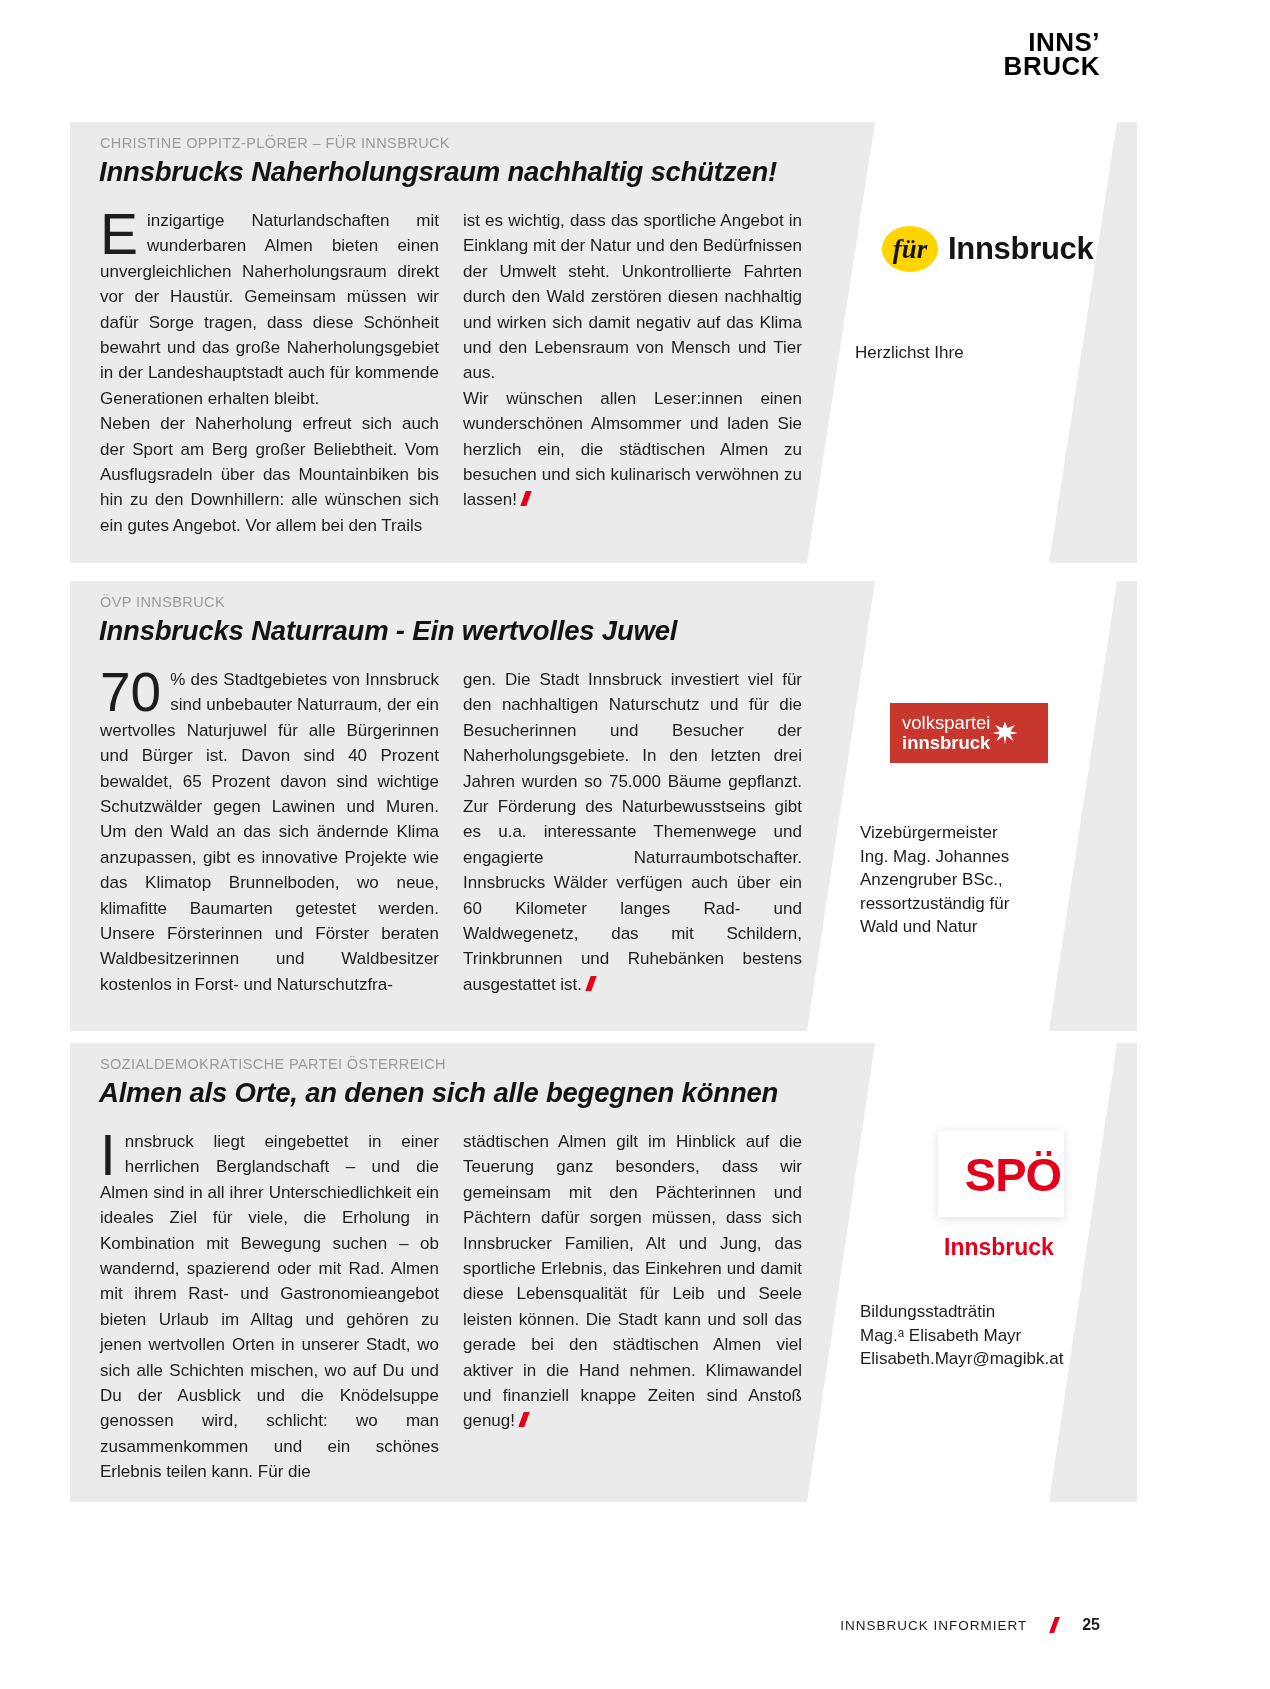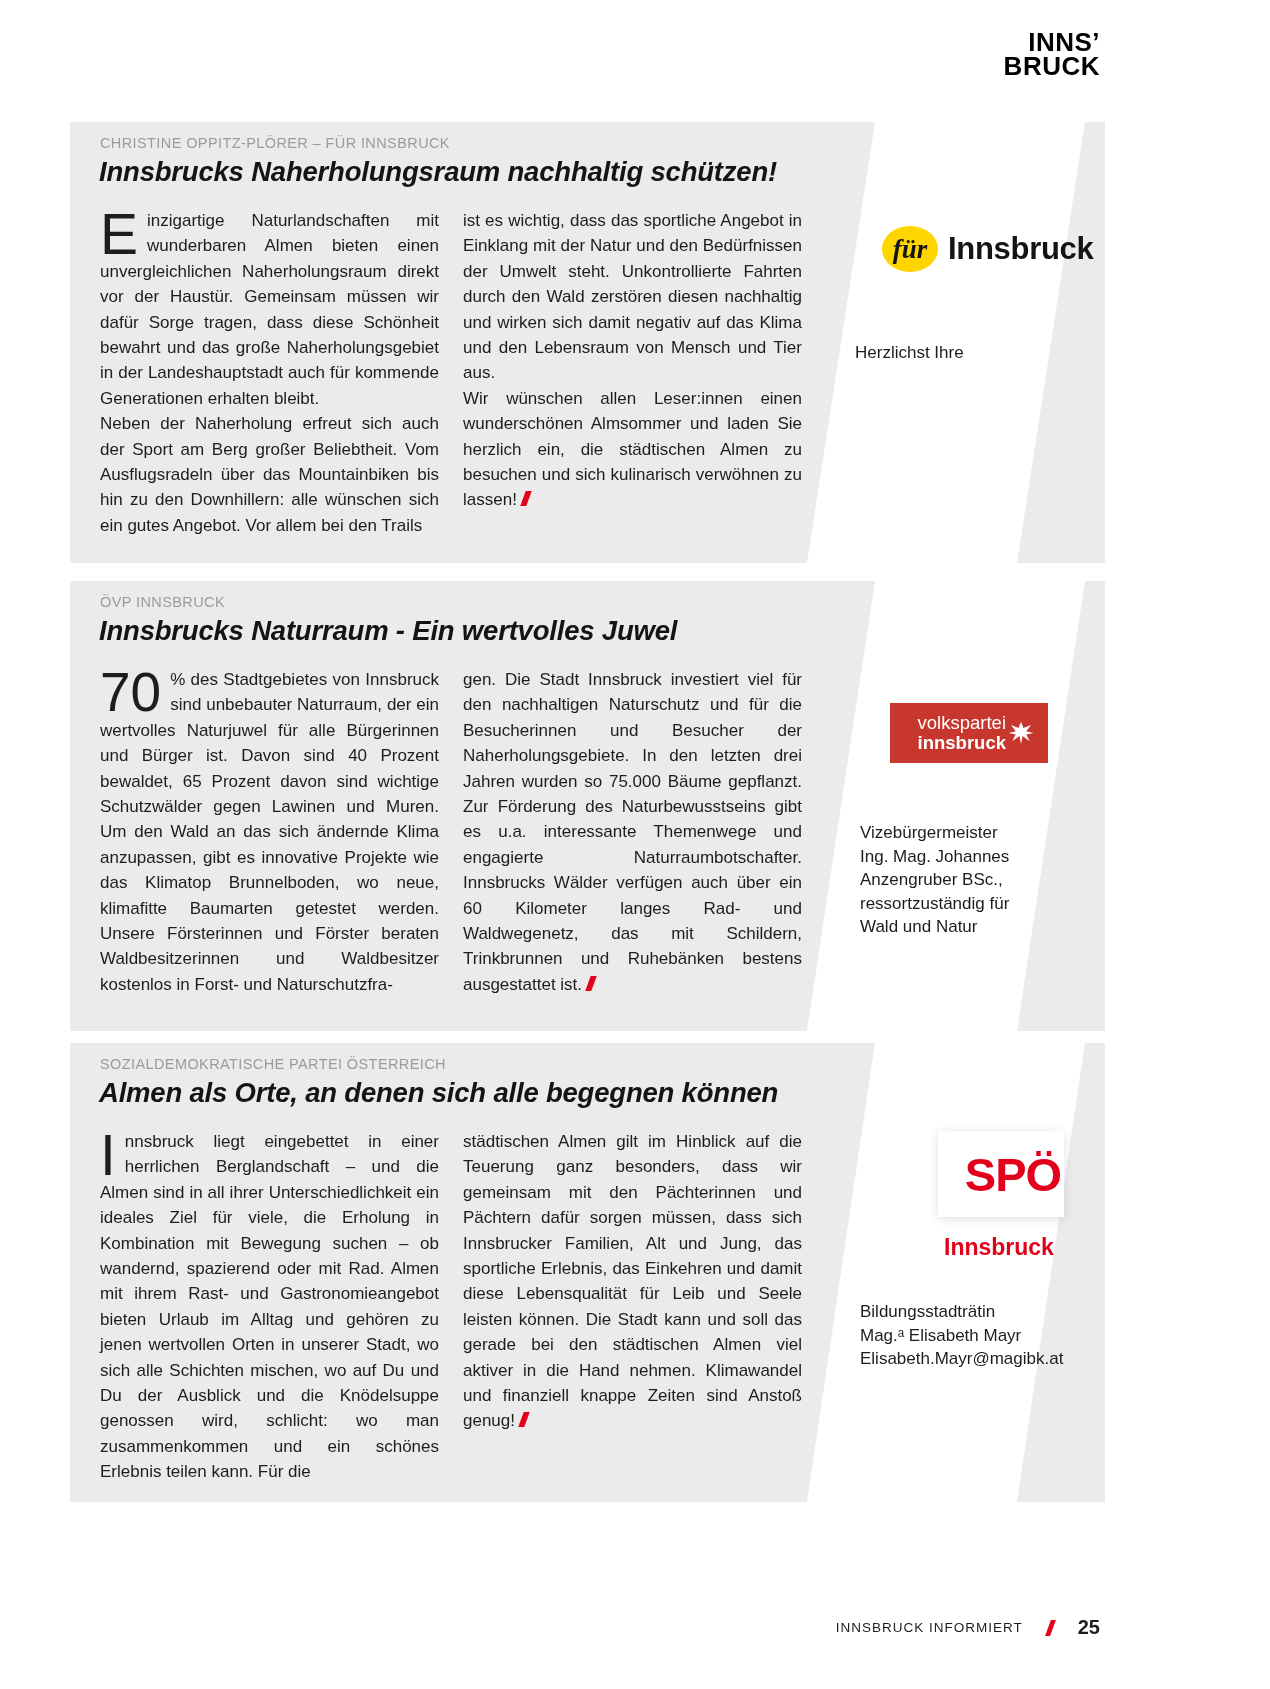--- a/index.html
+++ b/index.html
@@ -4,21 +4,21 @@
 <style>
   html,body{margin:0;padding:0;background:#fff;}
   .page{position:relative;width:1270px;height:1689px;background:#ffffff;
         font-family:"Liberation Sans",sans-serif;overflow:hidden;color:#1d1d1b;}
 
   
   .brand{position:absolute;top:30px;right:170px;text-align:right;
          font-weight:700;font-size:26px;line-height:24px;letter-spacing:.5px;color:#000;}
 
   
-  .block{position:absolute;left:70px;width:1035px;}
+  .block{position:absolute;left:70px;width:1035px;padding-left:32px;}
   .s1{top:122px;height:441px;}
   .s2{top:581px;height:450px;}
   .s3{top:1043px;height:459px;}
 
   .gray-main{position:absolute;inset:0;background:#ebebeb;
              clip-path:polygon(0 0,805px 0,737px 100%,0 100%);}
   .gray-wedge{position:absolute;inset:0;background:#ebebeb;
               clip-path:polygon(calc(100% - 20px) 0,100% 0,100% 100%,calc(100% - 88px) 100%);}
 
   .kicker{position:absolute;left:30px;top:13px;font-size:14.5px;letter-spacing:.4px;color:#9b9b9b;}
@@ -41,41 +41,41 @@
               border-radius:50%;background:#ffd500;font-style:italic;font-weight:700;
               font-size:27px;color:#141414;font-family:"Liberation Serif",serif;}
   .fuer-word{font-size:31px;font-weight:700;color:#141414;letter-spacing:-.3px;}
   .signoff{position:absolute;left:785px;top:221px;font-size:17px;}
   .contact{font-size:17px;line-height:24px;color:#1d1d1b;}
   .s1 .contact{position:absolute;left:785px;top:262px;}
   .link{display:inline-block;color:#1d1d1b;text-decoration:underline;cursor:pointer;}
 
   
   .vp-logo{position:absolute;left:820px;top:122px;width:158px;height:60px;background:#c8372d;
-           color:#fff;display:flex;align-items:center;justify-content:flex-end;
+           color:#fff;display:flex;align-items:center;justify-content:flex-start;
            padding:0 12px;box-sizing:border-box;}
   .vp-text{line-height:20px;font-size:18.5px;}
   .vp-l1{font-weight:400;}
   .vp-l2{font-weight:700;}
   .vp-eagle svg{width:30px;height:30px;display:block;}
   .s2 .contact{position:absolute;left:790px;top:240px;line-height:23.5px;}
 
   
   .spoe-box{position:absolute;left:868px;top:88px;width:126px;height:86px;background:#fff;
             display:flex;align-items:center;justify-content:center;
             box-shadow:0 2px 10px rgba(0,0,0,.12);}
   .spoe-text{font-size:47px;font-weight:700;color:#e2001a;letter-spacing:-1px;margin-left:24px;}
   .spoe-region{position:absolute;left:874px;top:191px;font-size:23px;font-weight:700;color:#e2001a;}
   .s3 .contact{position:absolute;left:790px;top:257px;line-height:23.5px;}
 
   
   .pagefoot{position:absolute;top:1616px;right:170px;display:flex;align-items:center;gap:25px;}
   .foot-mag{font-size:13.5px;letter-spacing:1px;color:#1d1d1b;}
   .foot-slash{width:5px;height:16px;background:#e2001a;transform:skewX(-20deg);}
-  .foot-num{font-size:20px;font-weight:700;color:#1d1d1b;}
+  .foot-num{font-size:16px;font-weight:700;color:#1d1d1b;}
 </style>
 </head>
 <body>
 
 <div class="page">
 
   <header class="brand">
     <div>INNS’</div>
     <div>BRUCK</div>
   </header>

